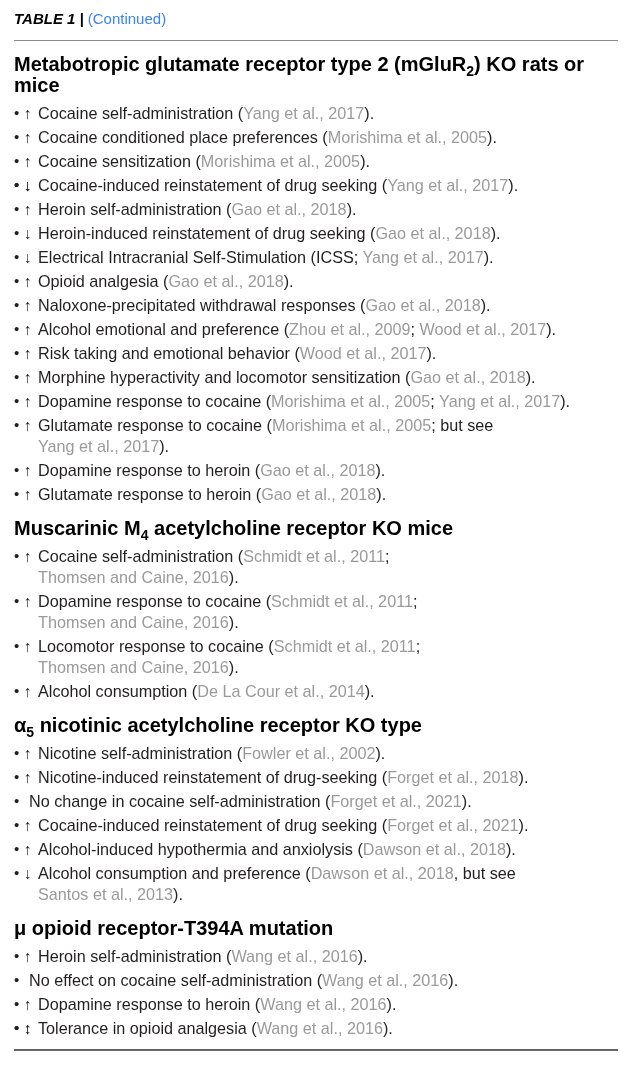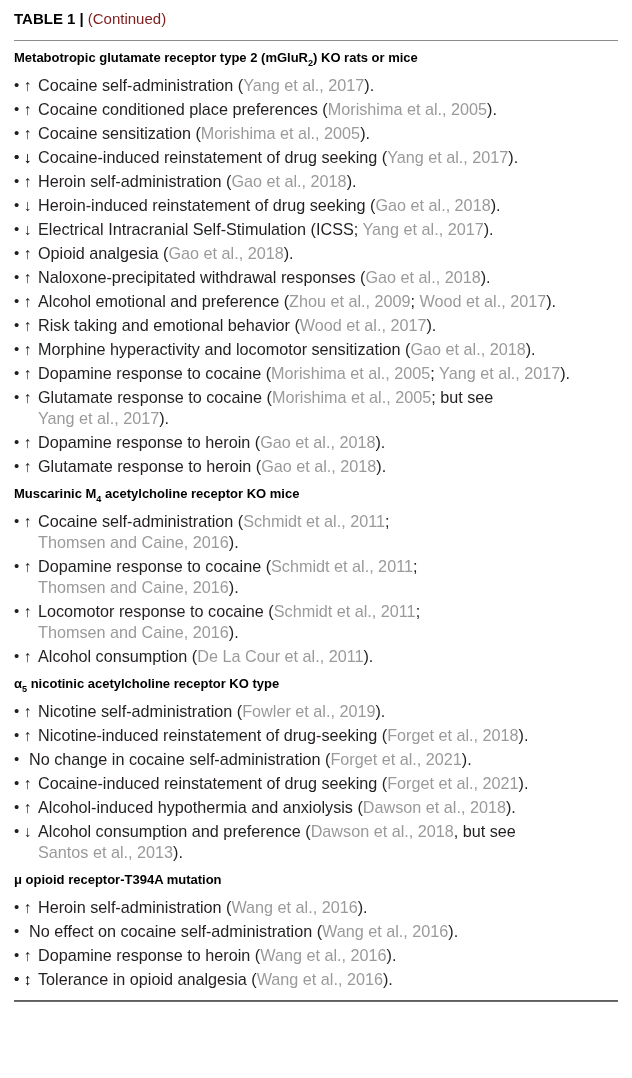--- a/index.html
+++ b/index.html
@@ -15,32 +15,32 @@
   .page{
     width:632px;
     min-height:1078px;
     padding:10px 14px 14px 14px;
     background:var(--bg);
   }
   .table-header{
     font-size:15px;
     color:var(--heading);
   }
-  .table-header .bold{font-weight:bold;}
-  .table-header .cont{font-weight:normal;margin-left:4px;color:#7f1d1d;}
+  .table-header .bold{font-weight:bold;font-style:italic;}
+  .table-header .cont{font-weight:normal;margin-left:4px;color:#3b82f6;}
   .top-rule{
     border:0;
     border-top:1px solid var(--rule);
     margin:13px 0 0 0;
   }
   .section-heading{
-    font-size:13px;
+    font-size:20px;
     font-weight:bold;
     color:var(--heading);
-    margin:6px 0 7px 0;
+    margin:13px 0 7px 0;
     line-height:21px;
   }
   .section-heading sub{
     font-size:70%;
     line-height:0;
   }
   .item{
     position:relative;
     padding-left:24px;
     font-size:16.2px;
@@ -93,23 +93,23 @@
       <div class="item"><span class="bullet">•</span><span class="arrow">↑</span><span><span>Risk taking and emotional behavior (</span><span class="cite">Wood et al., 2017</span><span>).</span></span></div>
       <div class="item"><span class="bullet">•</span><span class="arrow">↑</span><span><span>Morphine hyperactivity and locomotor sensitization (</span><span class="cite">Gao et al., 2018</span><span>).</span></span></div>
       <div class="item"><span class="bullet">•</span><span class="arrow">↑</span><span><span>Dopamine response to cocaine (</span><span class="cite">Morishima et al., 2005</span><span>; </span><span class="cite">Yang et al., 2017</span><span>).</span></span></div>
       <div class="item"><span class="bullet">•</span><span class="arrow">↑</span><span><span>Glutamate response to cocaine (</span><span class="cite">Morishima et al., 2005</span><span>; but see</span><br><span class="cite">Yang et al., 2017</span><span>).</span></span></div>
       <div class="item"><span class="bullet">•</span><span class="arrow">↑</span><span><span>Dopamine response to heroin (</span><span class="cite">Gao et al., 2018</span><span>).</span></span></div>
       <div class="item"><span class="bullet">•</span><span class="arrow">↑</span><span><span>Glutamate response to heroin (</span><span class="cite">Gao et al., 2018</span><span>).</span></span></div>
       <div class="section-heading"><span>Muscarinic M</span><sub>4</sub><span> acetylcholine receptor KO mice</span></div>
       <div class="item"><span class="bullet">•</span><span class="arrow">↑</span><span><span>Cocaine self-administration (</span><span class="cite">Schmidt et al., 2011</span><span>;</span><br><span class="cite">Thomsen and Caine, 2016</span><span>).</span></span></div>
       <div class="item"><span class="bullet">•</span><span class="arrow">↑</span><span><span>Dopamine response to cocaine (</span><span class="cite">Schmidt et al., 2011</span><span>;</span><br><span class="cite">Thomsen and Caine, 2016</span><span>).</span></span></div>
       <div class="item"><span class="bullet">•</span><span class="arrow">↑</span><span><span>Locomotor response to cocaine (</span><span class="cite">Schmidt et al., 2011</span><span>;</span><br><span class="cite">Thomsen and Caine, 2016</span><span>).</span></span></div>
-      <div class="item"><span class="bullet">•</span><span class="arrow">↑</span><span><span>Alcohol consumption (</span><span class="cite">De La Cour et al., 2011</span><span>).</span></span></div>
+      <div class="item"><span class="bullet">•</span><span class="arrow">↑</span><span><span>Alcohol consumption (</span><span class="cite">De La Cour et al., 2014</span><span>).</span></span></div>
       <div class="section-heading"><span>α</span><sub>5</sub><span> nicotinic acetylcholine receptor KO type</span></div>
-      <div class="item"><span class="bullet">•</span><span class="arrow">↑</span><span><span>Nicotine self-administration (</span><span class="cite">Fowler et al., 2019</span><span>).</span></span></div>
+      <div class="item"><span class="bullet">•</span><span class="arrow">↑</span><span><span>Nicotine self-administration (</span><span class="cite">Fowler et al., 2002</span><span>).</span></span></div>
       <div class="item"><span class="bullet">•</span><span class="arrow">↑</span><span><span>Nicotine-induced reinstatement of drug-seeking (</span><span class="cite">Forget et al., 2018</span><span>).</span></span></div>
       <div class="item no-arrow"><span class="bullet">•</span><span><span>No change in cocaine self-administration (</span><span class="cite">Forget et al., 2021</span><span>).</span></span></div>
       <div class="item"><span class="bullet">•</span><span class="arrow">↑</span><span><span>Cocaine-induced reinstatement of drug seeking (</span><span class="cite">Forget et al., 2021</span><span>).</span></span></div>
       <div class="item"><span class="bullet">•</span><span class="arrow">↑</span><span><span>Alcohol-induced hypothermia and anxiolysis (</span><span class="cite">Dawson et al., 2018</span><span>).</span></span></div>
       <div class="item"><span class="bullet">•</span><span class="arrow">↓</span><span><span>Alcohol consumption and preference (</span><span class="cite">Dawson et al., 2018</span><span>, but see</span><br><span class="cite">Santos et al., 2013</span><span>).</span></span></div>
       <div class="section-heading"><span>μ opioid receptor-T394A mutation</span></div>
       <div class="item"><span class="bullet">•</span><span class="arrow">↑</span><span><span>Heroin self-administration (</span><span class="cite">Wang et al., 2016</span><span>).</span></span></div>
       <div class="item no-arrow"><span class="bullet">•</span><span><span>No effect on cocaine self-administration (</span><span class="cite">Wang et al., 2016</span><span>).</span></span></div>
       <div class="item"><span class="bullet">•</span><span class="arrow">↑</span><span><span>Dopamine response to heroin (</span><span class="cite">Wang et al., 2016</span><span>).</span></span></div>
       <div class="item"><span class="bullet">•</span><span class="arrow">↑</span></div>

